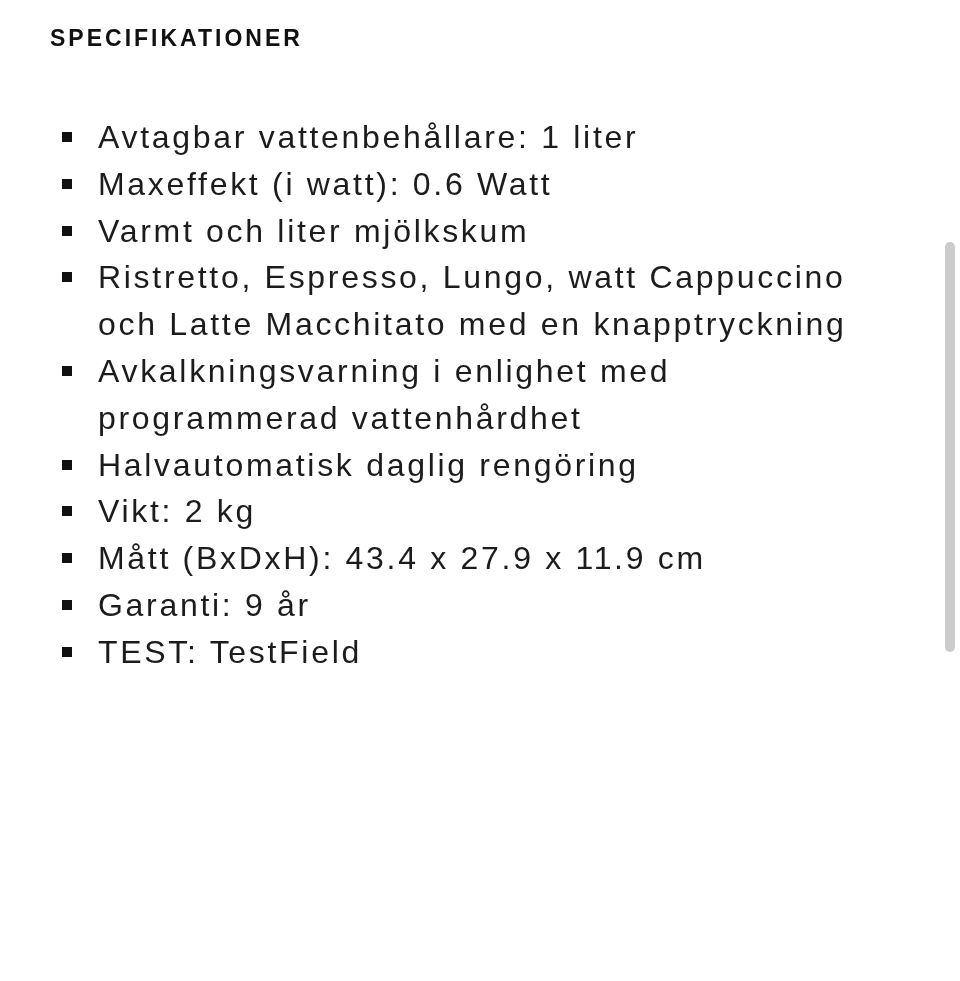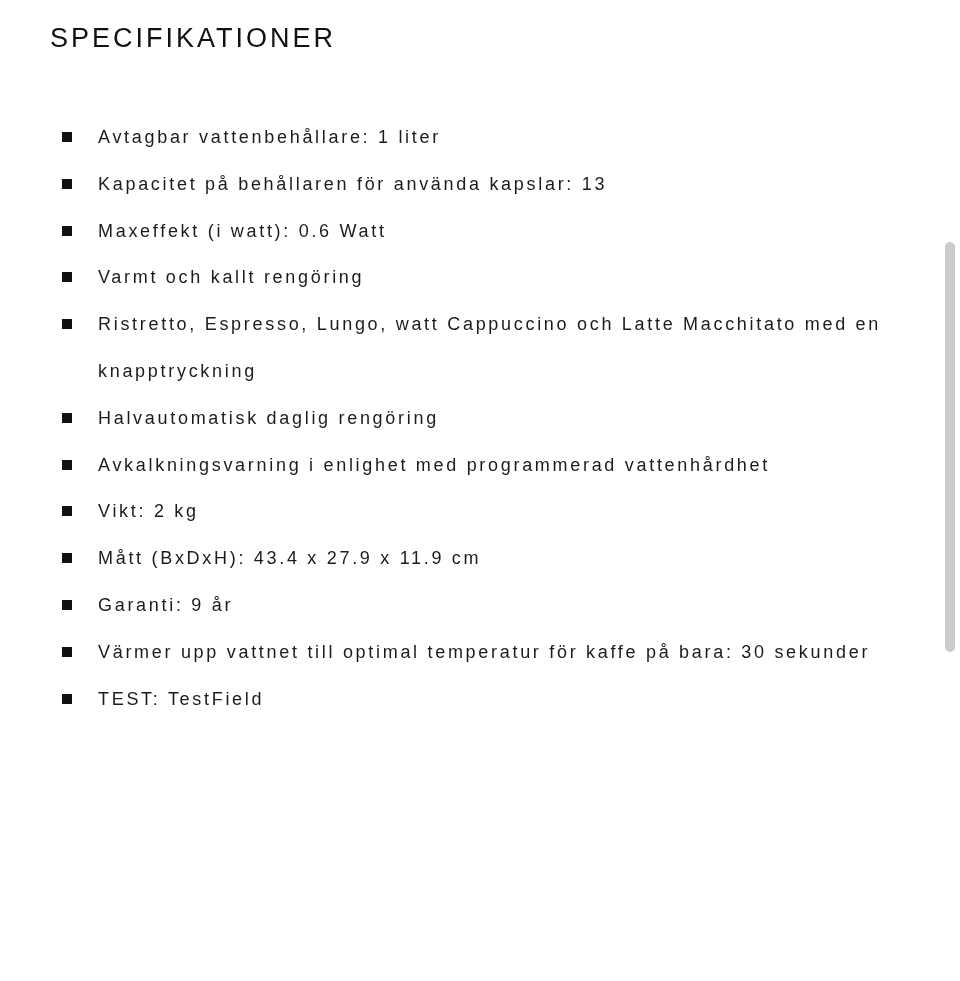--- a/index.html
+++ b/index.html
@@ -13,23 +13,23 @@
     width: 960px;
     height: 981px;
     background: #ffffff;
     overflow: hidden;
   }
   .page-title {
     position: absolute;
     left: 50px;
     top: 16px;
     margin: 0;
-    font-size: 27px;
+    font-size: 23px;
     line-height: 44px;
-    font-weight: 400;
+    font-weight: 700;
     letter-spacing: 3px;
     color: #111111;
   }
   .spec-list {
     position: absolute;
     left: 62px;
     top: 114px;
     margin: 0;
     padding: 0;
     list-style: none;
@@ -41,21 +41,21 @@
   .bullet {
     flex: none;
     width: 10px;
     height: 10px;
     margin-top: 18px;
     background: #111111;
   }
   .item-text {
     margin-left: 26px;
     width: 806px;
-    font-size: 18px;
+    font-size: 32px;
     line-height: 46.8px;
     letter-spacing: 2.7px;
     font-weight: 300;
     color: #1c1c1c;
   }
   .scrollbar-thumb {
     position: absolute;
     left: 945px;
     top: 242px;
     width: 10px;
@@ -71,72 +71,64 @@
 
   <h1 class="page-title">SPECIFIKATIONER</h1>
 
   <ul class="spec-list">
 
       <li class="spec-item">
         <span class="bullet"></span>
         <span class="item-text">Avtagbar vattenbehållare: 1 liter</span>
       </li>
 
-      <li class="spec-item">
-        <span class="bullet"></span>
-        <span class="item-text">Kapacitet på behållaren för använda kapslar: 13</span>
-      </li>
 
 
       <li class="spec-item">
         <span class="bullet"></span>
         <span class="item-text">Maxeffekt (i watt): 0.6 Watt</span>
       </li>
 
       <li class="spec-item">
         <span class="bullet"></span>
-        <span class="item-text">Varmt och kallt rengöring</span>
+        <span class="item-text">Varmt och liter mjölkskum</span>
       </li>
 
       <li class="spec-item">
         <span class="bullet"></span>
         <span class="item-text">Ristretto, Espresso, Lungo, watt Cappuccino och Latte Macchitato med en knapptryckning</span>
       </li>
 
       <li class="spec-item">
         <span class="bullet"></span>
-        <span class="item-text">Halvautomatisk daglig rengöring</span>
+        <span class="item-text">Avkalkningsvarning i enlighet med programmerad vattenhårdhet</span>
       </li>
 
       <li class="spec-item">
         <span class="bullet"></span>
-        <span class="item-text">Avkalkningsvarning i enlighet med programmerad vattenhårdhet</span>
+        <span class="item-text">Halvautomatisk daglig rengöring</span>
       </li>
 
 
 
       <li class="spec-item">
         <span class="bullet"></span>
         <span class="item-text">Vikt: 2 kg</span>
       </li>
 
       <li class="spec-item">
         <span class="bullet"></span>
         <span class="item-text">Mått (BxDxH): 43.4 x 27.9 x 11.9 cm</span>
       </li>
 
       <li class="spec-item">
         <span class="bullet"></span>
         <span class="item-text">Garanti: 9 år</span>
       </li>
 
-      <li class="spec-item">
-        <span class="bullet"></span>
-        <span class="item-text">Värmer upp vattnet till optimal temperatur för kaffe på bara: 30 sekunder</span>
-      </li>
 
       <li class="spec-item">
         <span class="bullet"></span>
         <span class="item-text">TEST: TestField</span>
       </li>
     </ul>
 
   <div class="scrollbar-thumb"></div>
 
 </div>

